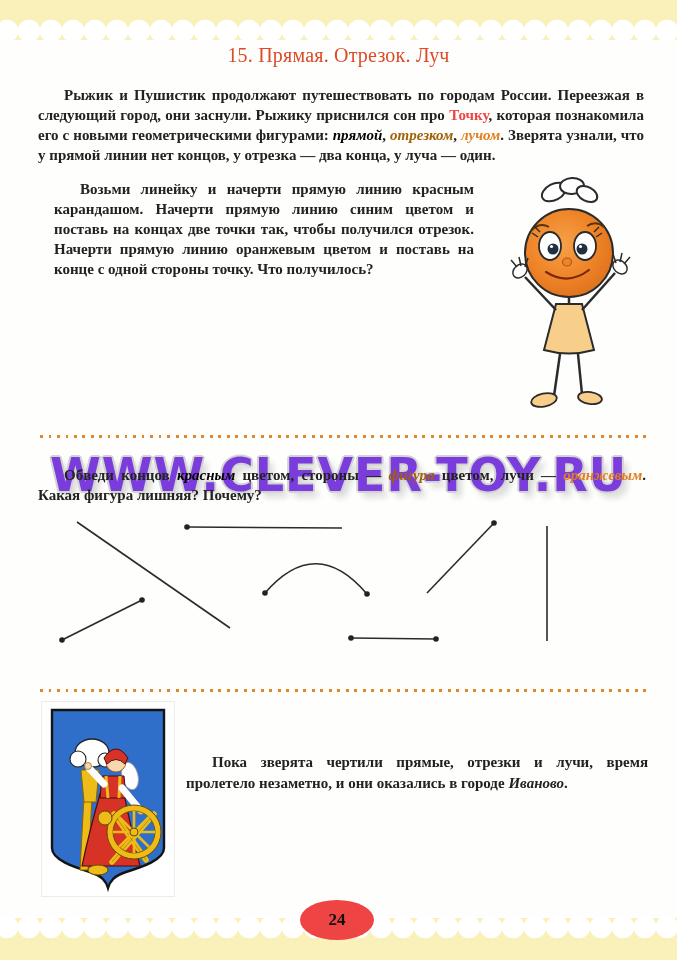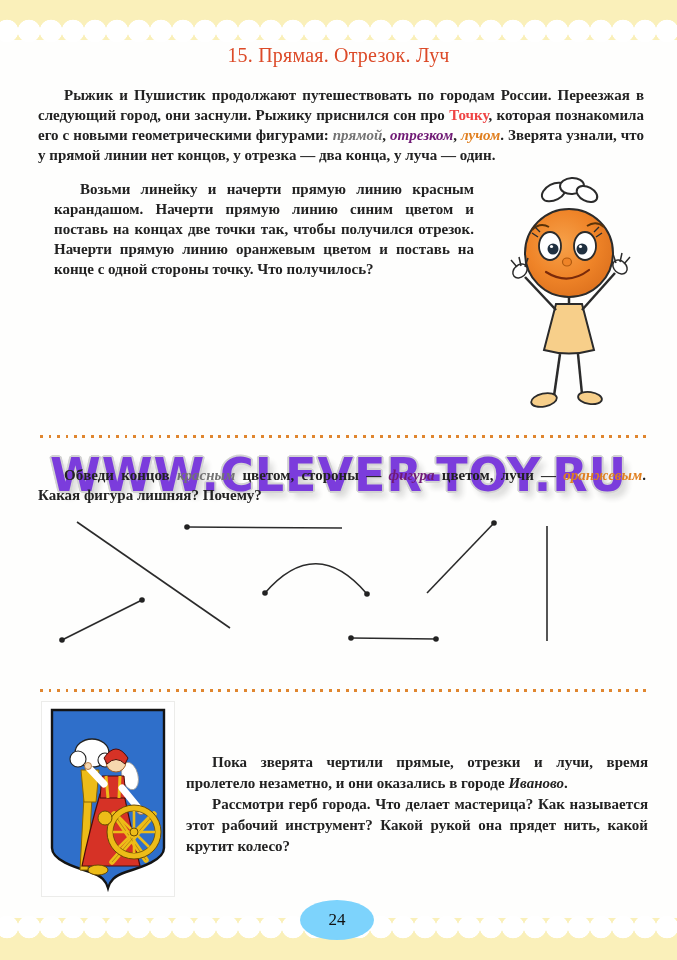--- a/index.html
+++ b/index.html
@@ -34,22 +34,22 @@
     position:absolute;font-size:15px;line-height:20px;font-weight:bold;
     text-align:justify;text-indent:26px;z-index:2;color:#222;
   }
   .p-intro{top:70px;left:38px;width:606px;}
   .p-task1{top:164px;left:38px;width:420px;margin-left:16px;}
   .p-instr{top:450px;left:38px;width:608px;}
   .p-city{top:752px;left:186px;width:462px;line-height:21px;}
   .p-city2{margin:0;text-indent:26px;}
   .p-city p{margin:0;}
 
-  .w-red{color:#737373;font-style:italic;}
-  .w-blue{color:#701a75;font-style:italic;}
+  .w-red{color:#000000;font-style:italic;}
+  .w-blue{color:#a16207;font-style:italic;}
   .w-orange{color:#e07f1f;font-style:italic;}
   .name-blue{color:#ef4444;}
   .city-name{font-style:italic;font-weight:bold;}
 
   
   .dotted-divider{
     position:absolute;left:40px;width:608px;height:3px;z-index:2;
     background-image:repeating-linear-gradient(90deg,#e0862f 0,#e0862f 2.5px,rgba(0,0,0,0) 2.5px,rgba(0,0,0,0) 8.5px);
   }
   .div1{top:435px;}
@@ -68,23 +68,23 @@
   
   .character{position:absolute;left:468px;top:158px;width:200px;height:250px;z-index:2;}
   .figures{position:absolute;left:40px;top:498px;width:620px;height:185px;z-index:2;}
   .herb{
     position:absolute;left:42px;top:702px;width:132px;height:194px;z-index:2;
     background:#fff;box-shadow:0 0 0 1px #ececea;
   }
 
   
   .pagenum-wrap{
-    position:absolute;left:300px;top:900px;width:74px;height:40px;background:#7dd3fc;
+    position:absolute;left:300px;top:900px;width:74px;height:40px;background:#ef4444;
     border-radius:50%;z-index:5;text-align:center;line-height:40px;
-    font-size:17px;font-weight:normal;color:#111;
+    font-size:17px;font-weight:bold;color:#111;
   }
 </style>
 </head>
 <body>
 
 <div class="page">
 
   <div class="band-top"></div>
   <div class="band-bottom"></div>
 
@@ -214,18 +214,17 @@
       <g stroke="#edbc18" stroke-width="2.6">
         <path d="M92,130 L92,109 M92,130 L92,151 M92,130 L71,130 M92,130 L113,130 M92,130 L77,115 M92,130 L107,145 M92,130 L77,145 M92,130 L107,115"></path>
       </g>
       <circle cx="92" cy="130" r="4" fill="#edbc18" stroke="#6b4a00" stroke-width="1"></circle>
       <circle cx="63" cy="116" r="7" fill="#edbc18" stroke="#6b4a00" stroke-width="1"></circle>
     </g>
   </svg>
 
   <div class="para p-city" style="text-indent:0;">
     <p style="text-indent:26px;"><span>Пока зверята чертили прямые, отрезки и лучи, время пролетело незаметно, и они оказались в городе </span><span class="city-name">Иваново</span><span>.</span></p>
-    <p class="p-city2">Рассмотри герб города. Что делает мастерица? Как называется этот рабочий инструмент? Какой рукой она прядет нить, какой крутит колесо?</p>
   </div>
 
   <div class="pagenum-wrap">24</div>
 
 </div>
 
 </body></html>

